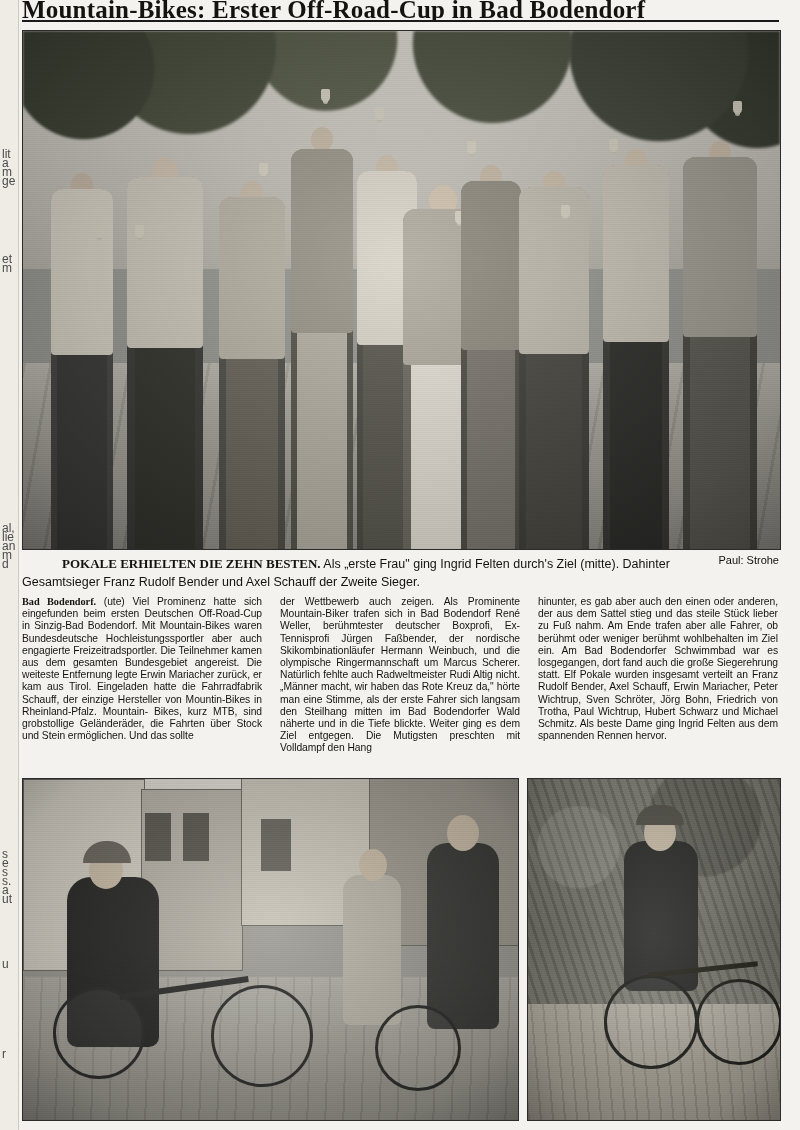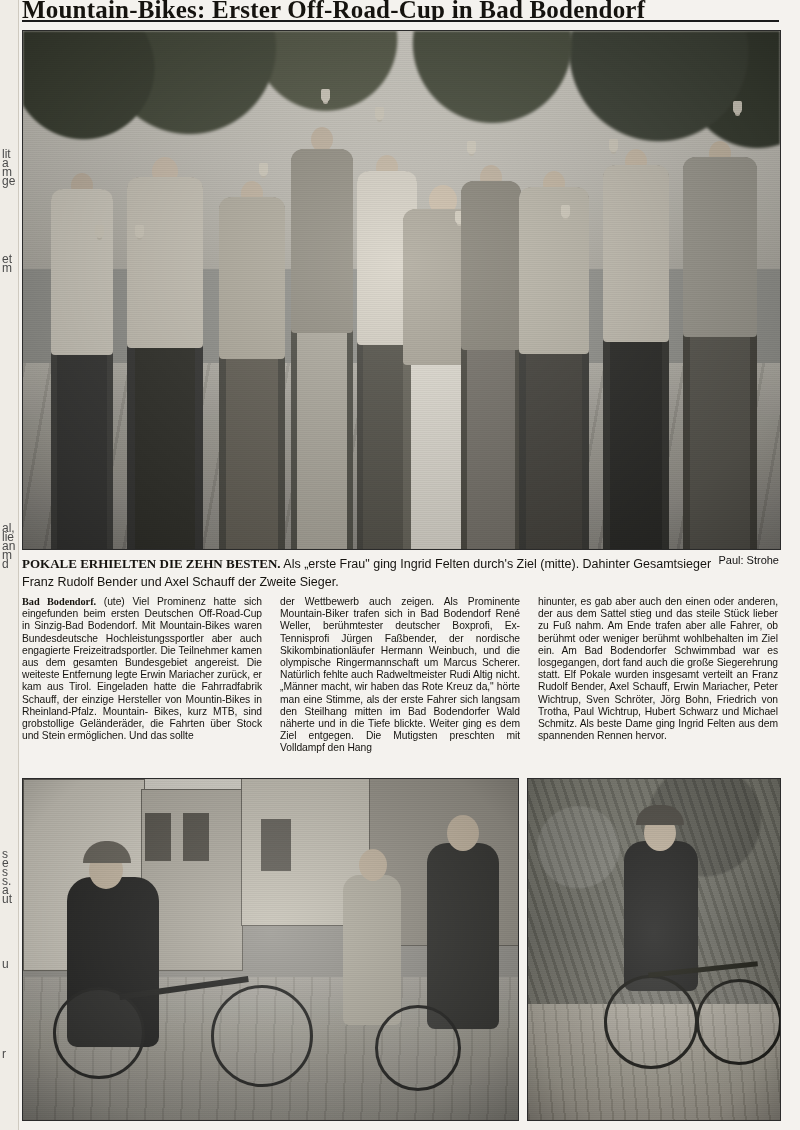--- a/index.html
+++ b/index.html
@@ -86,20 +86,21 @@
   #caption .line {
     font-family: "Liberation Sans", sans-serif;
     font-size: 12.5px;
     line-height: 15px;
     color: #15130f;
   }
   #caption .lead {
     font-weight: bold;
     font-family: "Liberation Serif", serif;
     font-size: 13px;
+    margin-left: 40px;
   }
   #caption .credit {
     float: right;
     font-family: "Liberation Sans", sans-serif;
     font-size: 11px;
   }
 
   
   #body {
     position: absolute;

